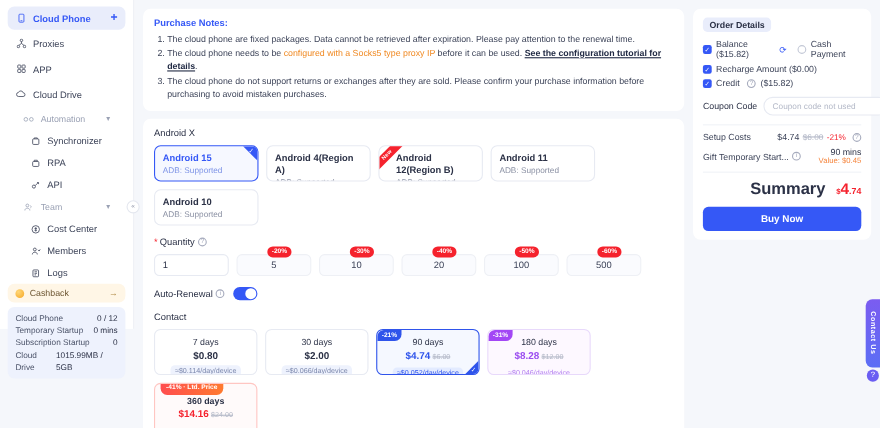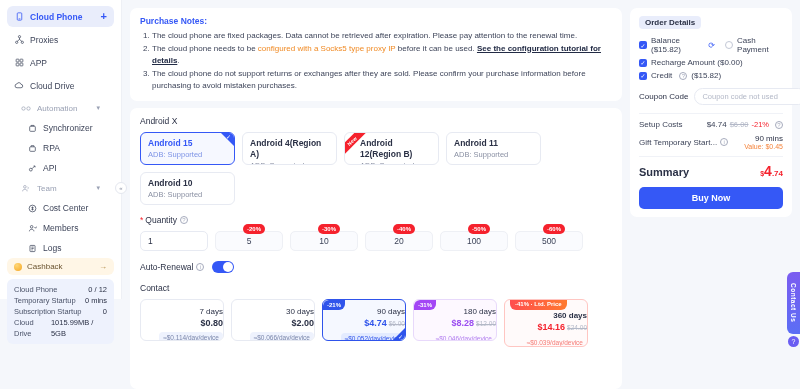--- a/index.html
+++ b/index.html
@@ -160,23 +160,23 @@
     width: 22px; height: 12px; border-radius: 7px; background: #3558f6;
     position: relative; cursor: pointer;
   }
   .toggle .knob {
     position: absolute; right: 1px; top: 1px; width: 10px; height: 10px;
     border-radius: 50%; background: #fff;
   }
 
   .dur-grid { display: flex; flex-wrap: wrap; gap: 7px; }
   .dur-card {
-    width: 84px; height: 42px; border: 1px solid #e7eaf2; border-radius: 6px;
+    width: 94px; height: 42px; border: 1px solid #e7eaf2; border-radius: 6px;
     background: #fff; position: relative; overflow: hidden;
-    display: flex; flex-direction: column; align-items: flex-end;
+    display: flex; flex-direction: column; align-items: center;
     padding-top: 6px; cursor: pointer;
   }
   .dur-days { font-size: 8px; color: #2b3146; line-height: 11px; }
   .dur-price { font-size: 9px; font-weight: bold; color: #2b3146; line-height: 12px; }
   .dur-old { font-size: 6.5px; color: #b3b8c7; text-decoration: line-through; font-weight: normal; margin-left: 2px; }
   .dur-unit {
     font-size: 6.5px; color: #7a86ab; background: #eef2fd; border-radius: 4px;
     padding: 1px 4px; margin-top: 3px; line-height: 9px;
   }
   .dur-badge {
@@ -243,21 +243,21 @@
 
   .hr { height: 1px; background: #f0f2f7; margin: 6px 0; }
   .cost-row { display: flex; justify-content: space-between; align-items: center; font-size: 8px; color: #3d4459; margin-bottom: 5px; }
   .cost-val { display: flex; align-items: center; gap: 3px; }
   .old-price { color: #b3b8c7; text-decoration: line-through; font-size: 7.5px; }
   .pct { color: #f5222d; font-size: 7.5px; }
   .gift-right { text-align: right; }
   .gift-mins { font-size: 8px; color: #2b3146; }
   .gift-val { font-size: 7px; color: #f5853d; }
   .summary-row { display: flex; justify-content: space-between; align-items: baseline; margin: 6px 0 8px 0; }
-  .summary-label { font-size: 11px; font-weight: bold; color: #2b3146; }
+  .summary-label { font-size: 15px; font-weight: bold; color: #2b3146; margin-left: 43px; }
   .summary-amt { color: #f5222d; font-weight: bold; }
   .summary-amt .cur { font-size: 7px; }
   .summary-amt .int { font-size: 14px; }
   .summary-amt .dec { font-size: 8px; }
   .buy-btn {
     width: 100%; height: 22px; background: #3558f6; border: none; border-radius: 5px;
     color: #fff; font-size: 9px; font-weight: bold; cursor: pointer;
     font-family: "Liberation Sans", sans-serif;
   }
 

